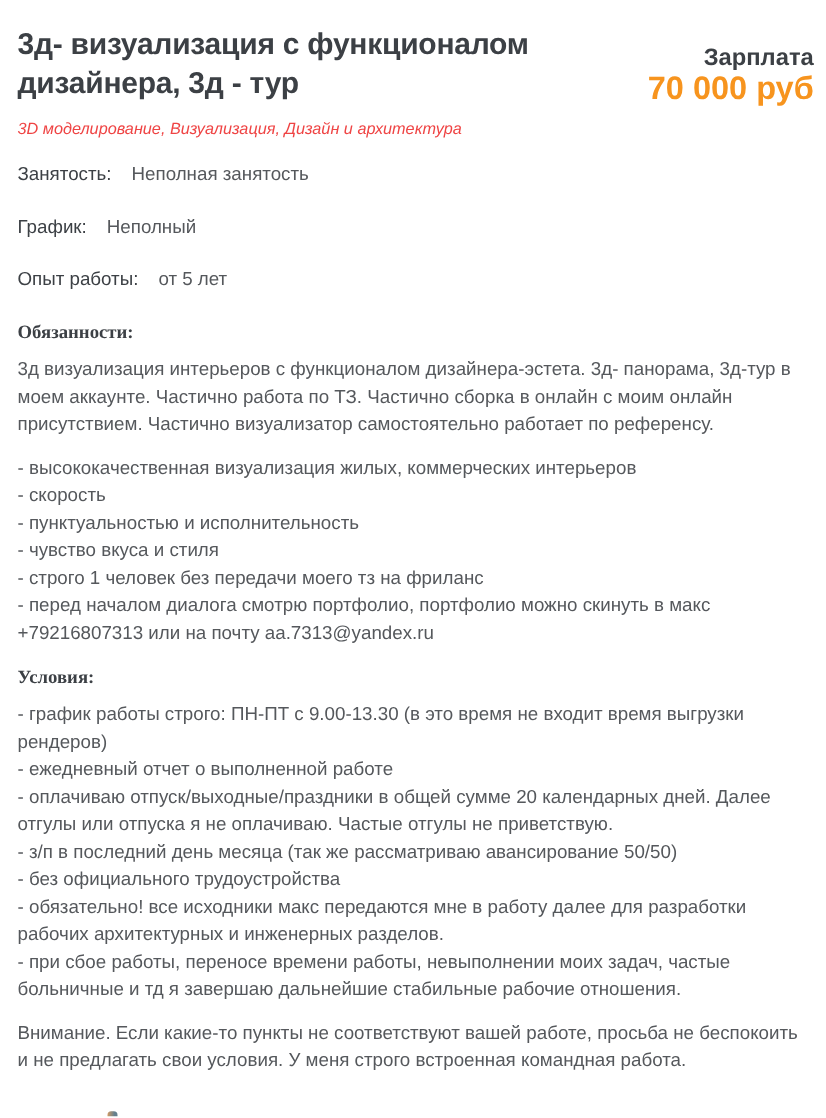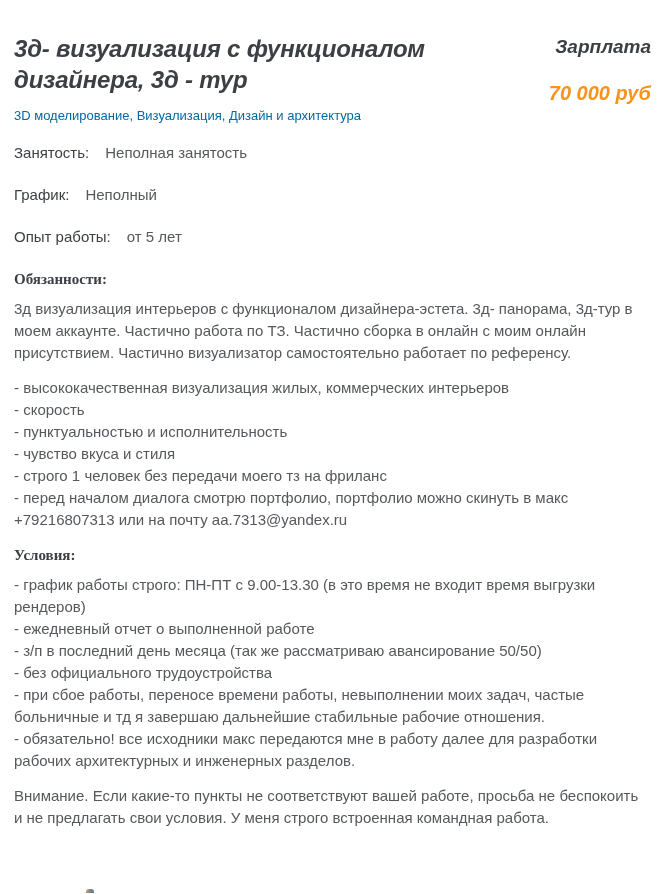--- a/index.html
+++ b/index.html
@@ -14,22 +14,21 @@
   }
   .page {
     position: relative;
     width: 661px;
     height: 894px;
     padding: 20px 8px 0 14px;
   }
   .header {
     display: flex;
     justify-content: space-between;
-    align-items: flex-end;
-    font-style: italic;
+    align-items: flex-start;
   }
   .job-title {
     margin: 0 0 12px 0;
     max-width: 485px;
     font-size: 24px;
     line-height: 31px;
     font-weight: 700;
     color: #3c4045;
     letter-spacing: -0.2px;
   }
@@ -39,32 +38,32 @@
     padding-top: 17px;
     padding-right: 2px;
   }
   .salary-label {
     font-size: 19px;
     line-height: 20px;
     font-weight: 700;
     color: #3c4045;
   }
   .salary-value {
-    font-size: 20px;
+    font-size: 26px;
     line-height: 27px;
     font-weight: 700;
     color: #f7941e;
-    margin-top: 23px;
   }
   .categories {
     font-size: 13px;
     line-height: 17px;
-    color: #0369a1;
+    color: #ef4444;
     margin: 0 0 18px 0;
     max-width: 628px;
+    font-style: italic;
   }
   .attr-row {
     font-size: 15px;
     line-height: 22px;
     margin: 0 0 20px 0;
   }
   .attr-label {
     font-weight: 400;
     color: #3c4045;
   }
@@ -151,28 +150,29 @@
   </section>
 
   <section>
     <h2 class="section-heading">Условия:</h2>
     <div class="list">
 
         <div class="line">- график работы строго: ПН-ПТ с 9.00-13.30 (в это время не входит время выгрузки рендеров)</div>
 
         <div class="line">- ежедневный отчет о выполненной работе</div>
 
+        <div class="line">- оплачиваю отпуск/выходные/праздники в общей сумме 20 календарных дней. Далее отгулы или отпуска я не оплачиваю. Частые отгулы не приветствую.</div>
 
         <div class="line">- з/п в последний день месяца (так же рассматриваю авансирование 50/50)</div>
 
         <div class="line">- без официального трудоустройства</div>
 
+        <div class="line">- обязательно! все исходники макс передаются мне в работу далее для разработки рабочих архитектурных и инженерных разделов.</div>
+
         <div class="line">- при сбое работы, переносе времени работы, невыполнении моих задач, частые больничные и тд я завершаю дальнейшие стабильные рабочие отношения.</div>
-
-        <div class="line">- обязательно! все исходники макс передаются мне в работу далее для разработки рабочих архитектурных и инженерных разделов.</div>
       </div>
   </section>
 
   <p class="para">Внимание. Если какие-то пункты не соответствуют вашей работе, просьба не беспокоить и не предлагать свои условия. У меня строго встроенная командная работа.</p>
 
   <div class="cutoff-glyph"></div>
 
 </div>
 
 </body></html>

